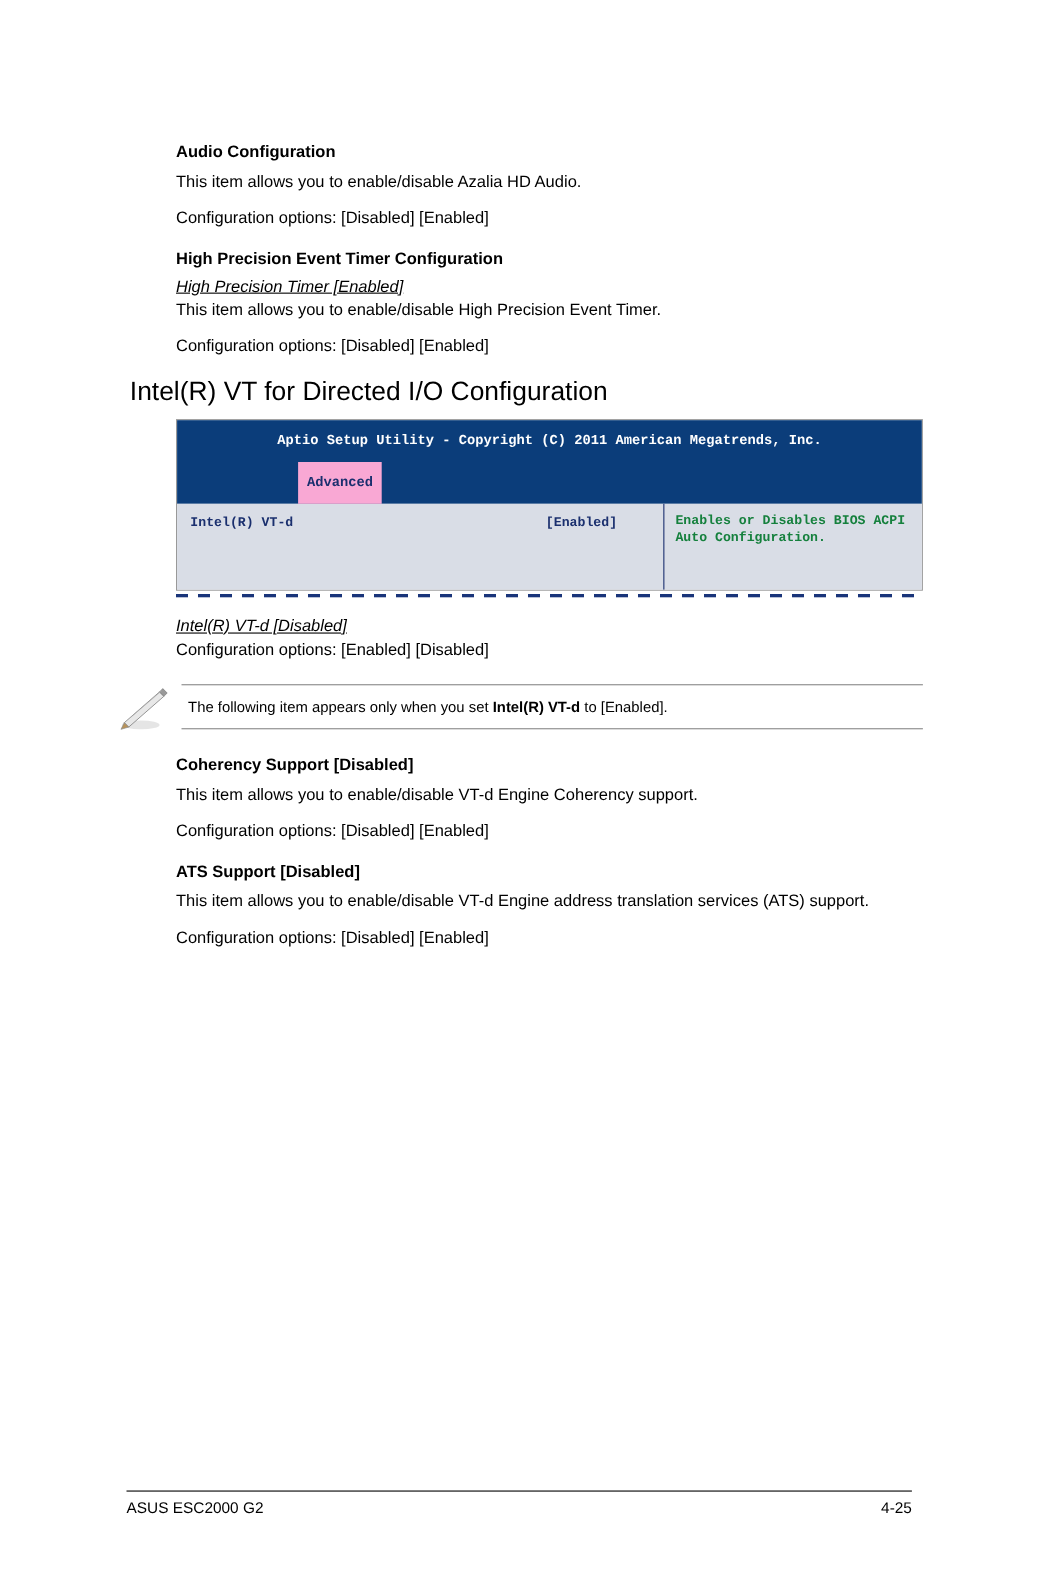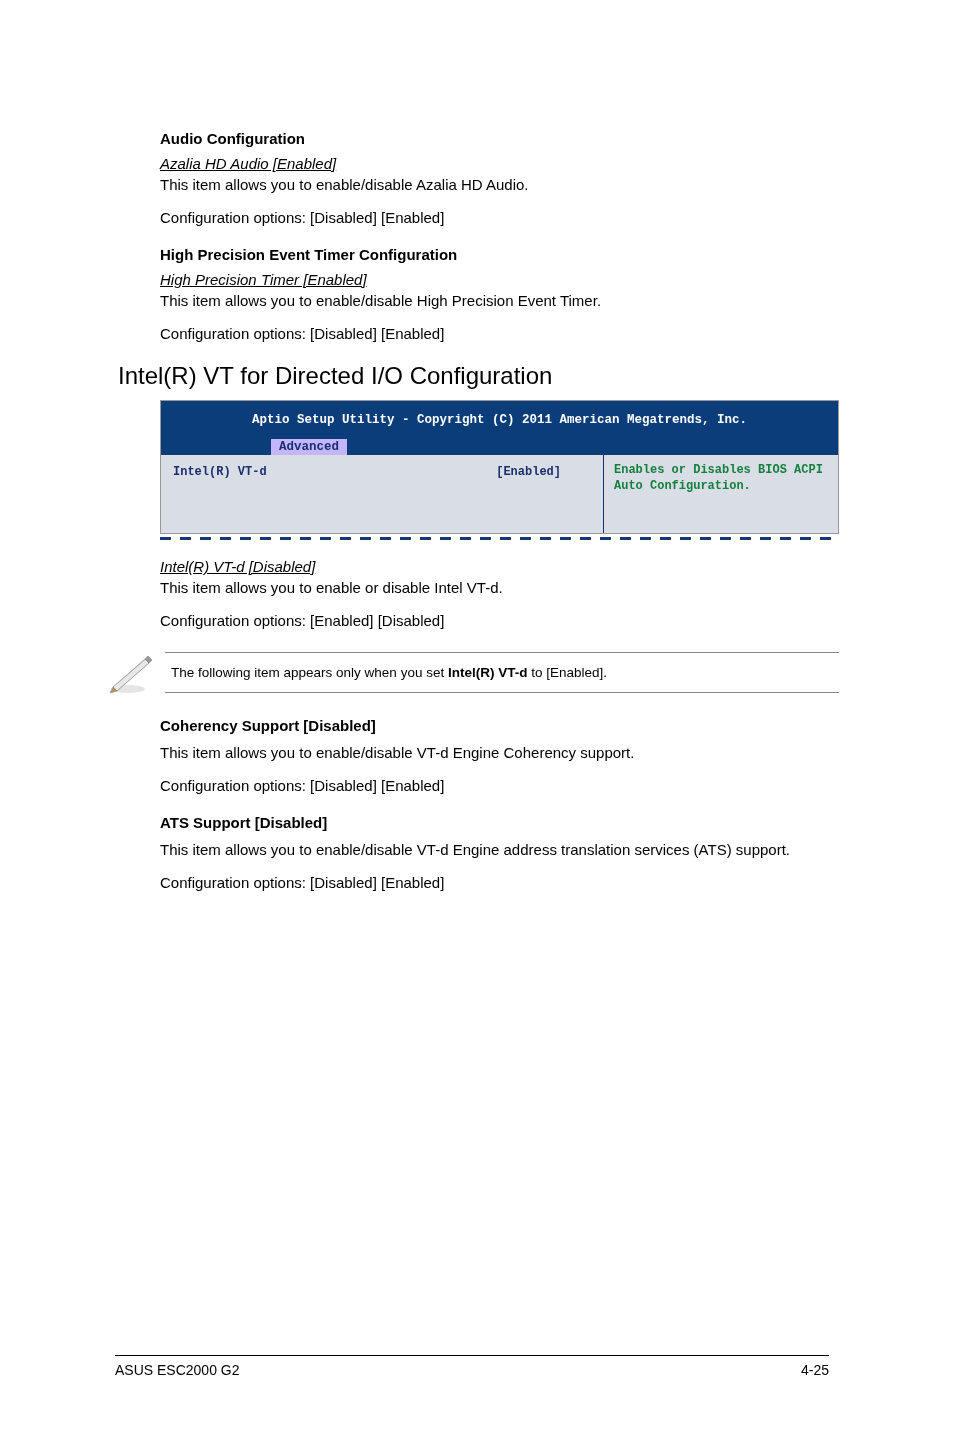--- a/index.html
+++ b/index.html
@@ -55,23 +55,23 @@
       padding: 12px 0;
       font-weight: bold;
       font-size: 12.5px;
     }
     .bios-tabs {
       background: #0b3d7a;
       padding: 0 0 0 110px;
     }
     .bios-tab {
       display: inline-block;
-      background: #c4b5fd;
+      background: #f9a8d4;
       color: #1a2f6e;
-      padding: 1px 8px;
+      padding: 12px 8px;
       font-weight: bold;
       font-size: 12.5px;
       text-align: center;
     }
     .bios-body {
       background: #d9dde6;
       display: flex;
       min-height: 78px;
     }
     .bios-left {
@@ -135,21 +135,20 @@
       display: flex;
       justify-content: space-between;
       font-size: 14px;
     }
   </style>
 </head>
 <body>
 
 <div class="section-block">
   <div class="bold-heading">Audio Configuration</div>
-  <div class="italic-underline">Azalia HD Audio [Enabled]</div>
   <div class="body-text">This item allows you to enable/disable Azalia HD Audio.</div>
   <div class="body-text">Configuration options: [Disabled] [Enabled]</div>
 </div>
 
 <div class="section-block">
   <div class="bold-heading">High Precision Event Timer Configuration</div>
   <div class="italic-underline">High Precision Timer [Enabled]</div>
   <div class="body-text">This item allows you to enable/disable High Precision Event Timer.</div>
   <div class="body-text">Configuration options: [Disabled] [Enabled]</div>
 </div>
@@ -166,21 +165,20 @@
       <span class="bios-left-label">Intel(R) VT-d</span>
       <span class="bios-left-value">[Enabled]</span>
     </div>
     <div class="bios-right">Enables or Disables BIOS ACPI Auto Configuration.</div>
   </div>
 </div>
 <div class="dashed-line"></div>
 
 <div class="section-block">
   <div class="italic-underline">Intel(R) VT-d [Disabled]</div>
-  <div class="body-text">This item allows you to enable or disable Intel VT-d.</div>
   <div class="body-text">Configuration options: [Enabled] [Disabled]</div>
 </div>
 
 <div class="note-row">
   <div class="note-icon">
     <svg viewBox="0 0 52 46" width="52" height="46">
       <ellipse cx="23" cy="40" rx="17" ry="4" fill="#ccc" opacity="0.5"></ellipse>
       <path d="M 8 38 L 40 10 L 44 14 L 12 42 Z" fill="#e8e8e8" stroke="#888" stroke-width="0.8"></path>
       <path d="M 8 38 L 12 42 L 5 44 Z" fill="#b8935a" stroke="#888" stroke-width="0.6"></path>
       <path d="M 40 10 L 44 14 L 47 11 L 43 7 Z" fill="#999" stroke="#777" stroke-width="0.6"></path>

